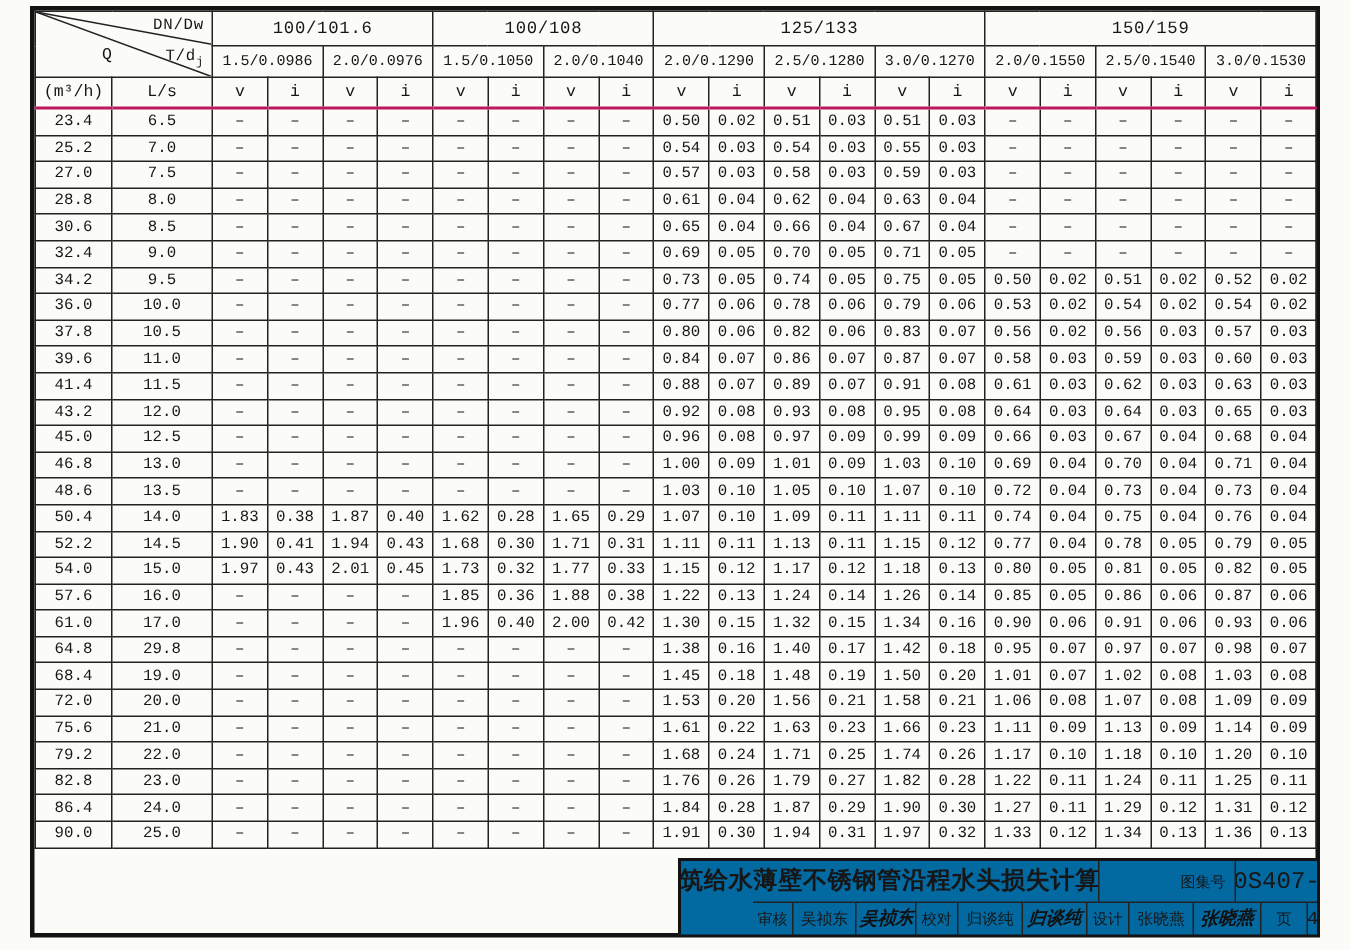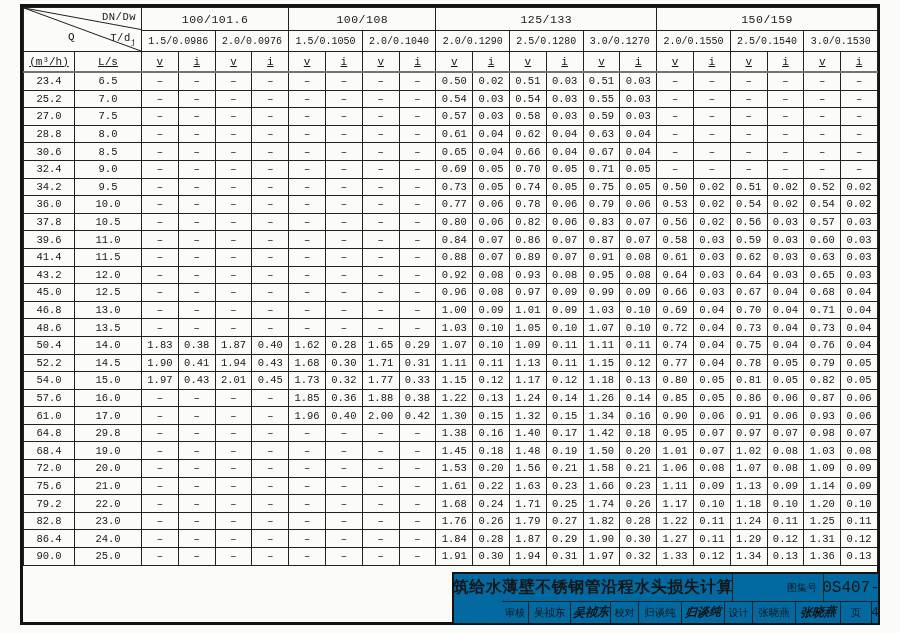--- a/index.html
+++ b/index.html
@@ -19,21 +19,21 @@
     border-collapse:collapse;table-layout:fixed;width:854px;
     font-family:"Liberation Mono","DejaVu Sans Mono",monospace;
   }
   table.htable th,table.htable td{
     border:1px solid #222;padding:0;text-align:center;vertical-align:middle;
     font-weight:normal;overflow:hidden;white-space:nowrap;
   }
   col.c-q{width:51px;} col.c-ls{width:67px;}
   thead tr.r-dn th{height:22px;font-size:11.5px;letter-spacing:.5px;}
   thead tr.r-td th{height:20px;font-size:10px;}
-  thead tr.r-vi th{height:19px;font-size:11px;border-bottom:2px solid #737373;text-decoration:underline;}
+  thead tr.r-vi th{height:19px;font-size:11px;border-bottom:2px solid #be185d;}
   tbody td{height:16.6px;font-size:10.5px;}
   td.sec-start,th.sec-start{border-left:1.5px solid #222;}
   
   th.corner{position:relative;}
   th.corner svg{position:absolute;left:0;top:0;width:100%;height:100%;}
   .corner-lbl{position:absolute;font-size:10.5px;line-height:1;}
   .lbl-dndw{top:4px;right:5px;}
   .lbl-tdj{bottom:5px;right:5px;}
   .lbl-tdj sub{font-size:8px;}
   .lbl-q{bottom:8px;left:44px;font-size:11px;}

